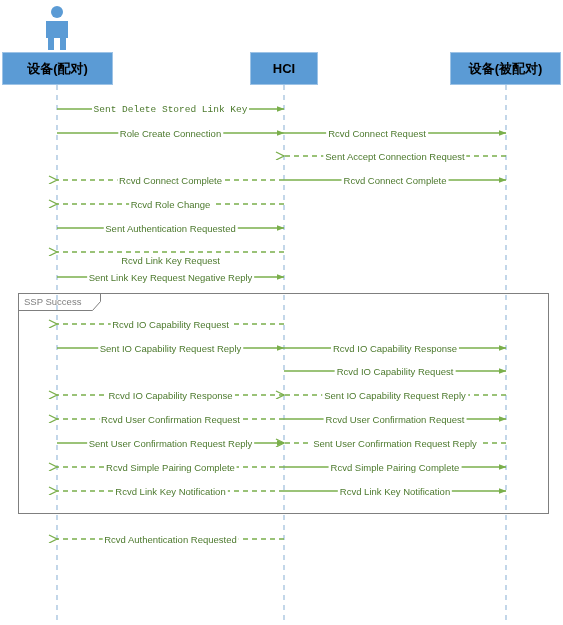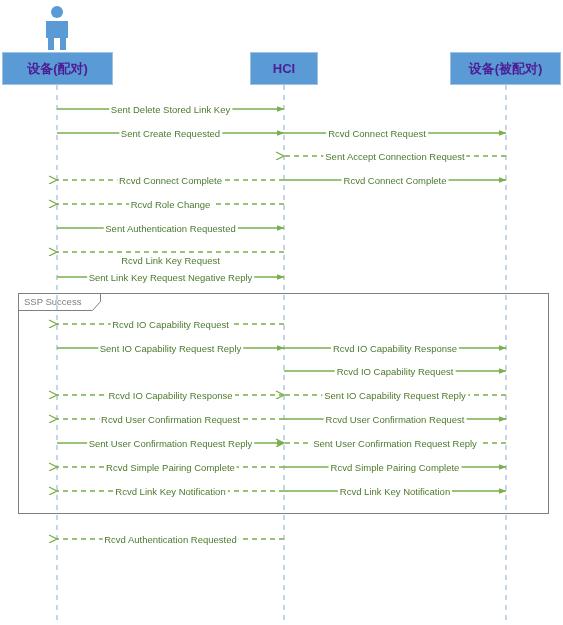--- a/index.html
+++ b/index.html
@@ -21,21 +21,21 @@
   #diagram svg {
     position: absolute;
     top: 0;
     left: 0;
   }
   .lifeline-box {
     position: absolute;
     box-sizing: border-box;
     background: #5b9bd5;
     border: 1px solid #9dc3e6;
-    color: #4c1d95;
+    color: #000000;
     font-size: 13px;
     font-weight: bold;
     display: flex;
     align-items: center;
     justify-content: center;
     letter-spacing: 0px;
     white-space: nowrap;
   }
   .msg-label {
     position: absolute;
@@ -98,22 +98,22 @@
       <line x1="284" y1="419" x2="57" y2="419" stroke="#7aaf4b" stroke-width="1.3" stroke-dasharray="5,4" marker-end="url(#arrow-open)"></line>
       <line x1="284" y1="419" x2="506" y2="419" stroke="#7aaf4b" stroke-width="1.3" marker-end="url(#arrow-filled)"></line>
       <line x1="57" y1="443" x2="284" y2="443" stroke="#7aaf4b" stroke-width="1.3" marker-end="url(#arrow-filled)"></line>
       <line x1="506" y1="443" x2="284" y2="443" stroke="#7aaf4b" stroke-width="1.3" stroke-dasharray="5,4" marker-end="url(#arrow-open)"></line>
       <line x1="284" y1="467" x2="57" y2="467" stroke="#7aaf4b" stroke-width="1.3" stroke-dasharray="5,4" marker-end="url(#arrow-open)"></line>
       <line x1="284" y1="467" x2="506" y2="467" stroke="#7aaf4b" stroke-width="1.3" marker-end="url(#arrow-filled)"></line>
       <line x1="284" y1="491" x2="57" y2="491" stroke="#7aaf4b" stroke-width="1.3" stroke-dasharray="5,4" marker-end="url(#arrow-open)"></line>
       <line x1="284" y1="491" x2="506" y2="491" stroke="#7aaf4b" stroke-width="1.3" marker-end="url(#arrow-filled)"></line>
       <line x1="284" y1="539" x2="57" y2="539" stroke="#7aaf4b" stroke-width="1.3" stroke-dasharray="5,4" marker-end="url(#arrow-open)"></line>
     </svg>
-<div class="msg-label" style="left: 170.5px; top: 109px;">Sent Delete Stored Link Key</div>
-    <div class="msg-label" style="left: 170.5px; top: 133px;">Sent Create Requested</div>
+<div class="msg-label" style="left: 170.5px; top: 109px; font-family: Liberation Mono, monospace;">Sent Delete Stored Link Key</div>
+    <div class="msg-label" style="left: 170.5px; top: 133px;">Role Create Connection</div>
     <div class="msg-label" style="left: 377px; top: 133px;">Rcvd Connect Request</div>
     <div class="msg-label" style="left: 395px; top: 156px; text-align: right;">Sent Accept Connection Request</div>
     <div class="msg-label" style="left: 170.5px; top: 180px;">Rcvd Connect Complete</div>
     <div class="msg-label" style="left: 395px; top: 180px;">Rcvd Connect Complete</div>
     <div class="msg-label" style="left: 170.5px; top: 204px;">Rcvd Role Change</div>
     <div class="msg-label" style="left: 170.5px; top: 228px;">Sent Authentication Requested</div>
     <div class="msg-label" style="left: 170.5px; top: 260px;">Rcvd Link Key Request</div>
     <div class="msg-label" style="left: 170.5px; top: 277px;">Sent Link Key Request Negative Reply</div>
     <div class="msg-label" style="left: 170.5px; top: 324px;">Rcvd IO Capability Request</div>
     <div class="msg-label" style="left: 170.5px; top: 348px;">Sent IO Capability Request Reply</div>

